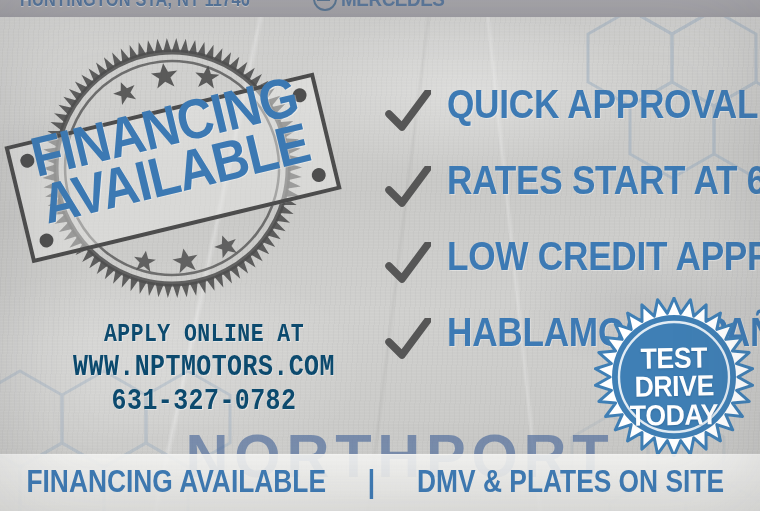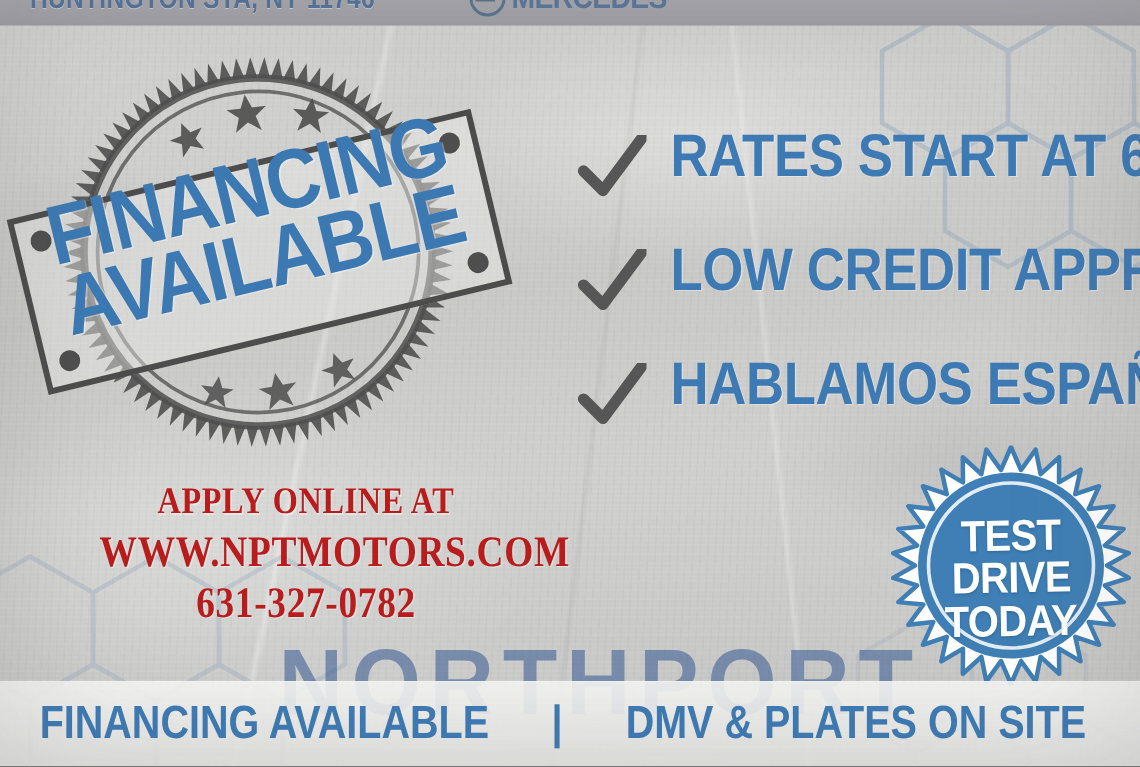--- a/index.html
+++ b/index.html
@@ -126,22 +126,22 @@
     line-height:.86;
     text-shadow:1px 1px 0 rgba(255,255,255,.35);
   }
   .stamp-text .l1{display:block;font-size:56px;letter-spacing:-1px;transform:scaleX(.9);}
   .stamp-text .l2{display:block;font-size:56px;letter-spacing:-1px;transform:scaleX(.9);}
 
   
   .apply{
     position:absolute;left:44px;top:322px;width:320px;
     text-align:center;
-    font-family:Liberation Serif, serif;
-    font-weight:bold;color:#b91c1c;
+    font-family:Liberation Mono, monospace;
+    font-weight:bold;color:#0c4a6e;
     line-height:1.06;
     text-shadow:1px 1px 0 rgba(255,255,255,.4);
   }
   .apply .a1{display:block;font-size:25px;transform:scaleX(.86);letter-spacing:.5px;}
   .apply .a2{display:block;font-size:29px;transform:scaleX(.86);letter-spacing:.5px;margin-top:4px;}
   .apply .a3{display:block;font-size:29px;transform:scaleX(.86);letter-spacing:.5px;margin-top:4px;}
 
   
   .bullets{position:absolute;left:385px;top:78px;width:375px;}
   .bullet{position:relative;height:76px;}
@@ -290,20 +290,26 @@
 
       <div class="stamp-text">
         <span class="l1">FINANCING</span>
         <span class="l2">AVAILABLE</span>
       </div>
     </div>
   </div>
 
   <div class="bullets">
 
+    <div class="bullet">
+      <svg class="check" viewBox="0 0 46 44">
+        <path d="M4 24 L17 37 L43 2" fill="none" stroke="#565656" stroke-width="7.5" stroke-linecap="round" stroke-linejoin="round"></path>
+      </svg>
+      <div class="bullet-text">QUICK APPROVAL</div>
+    </div>
 
     <div class="bullet">
       <svg class="check" viewBox="0 0 46 44">
         <path d="M4 24 L17 37 L43 2" fill="none" stroke="#565656" stroke-width="7.5" stroke-linecap="round" stroke-linejoin="round"></path>
       </svg>
       <div class="bullet-text">RATES START AT 6.2%</div>
     </div>
 
     <div class="bullet">
       <svg class="check" viewBox="0 0 46 44">

